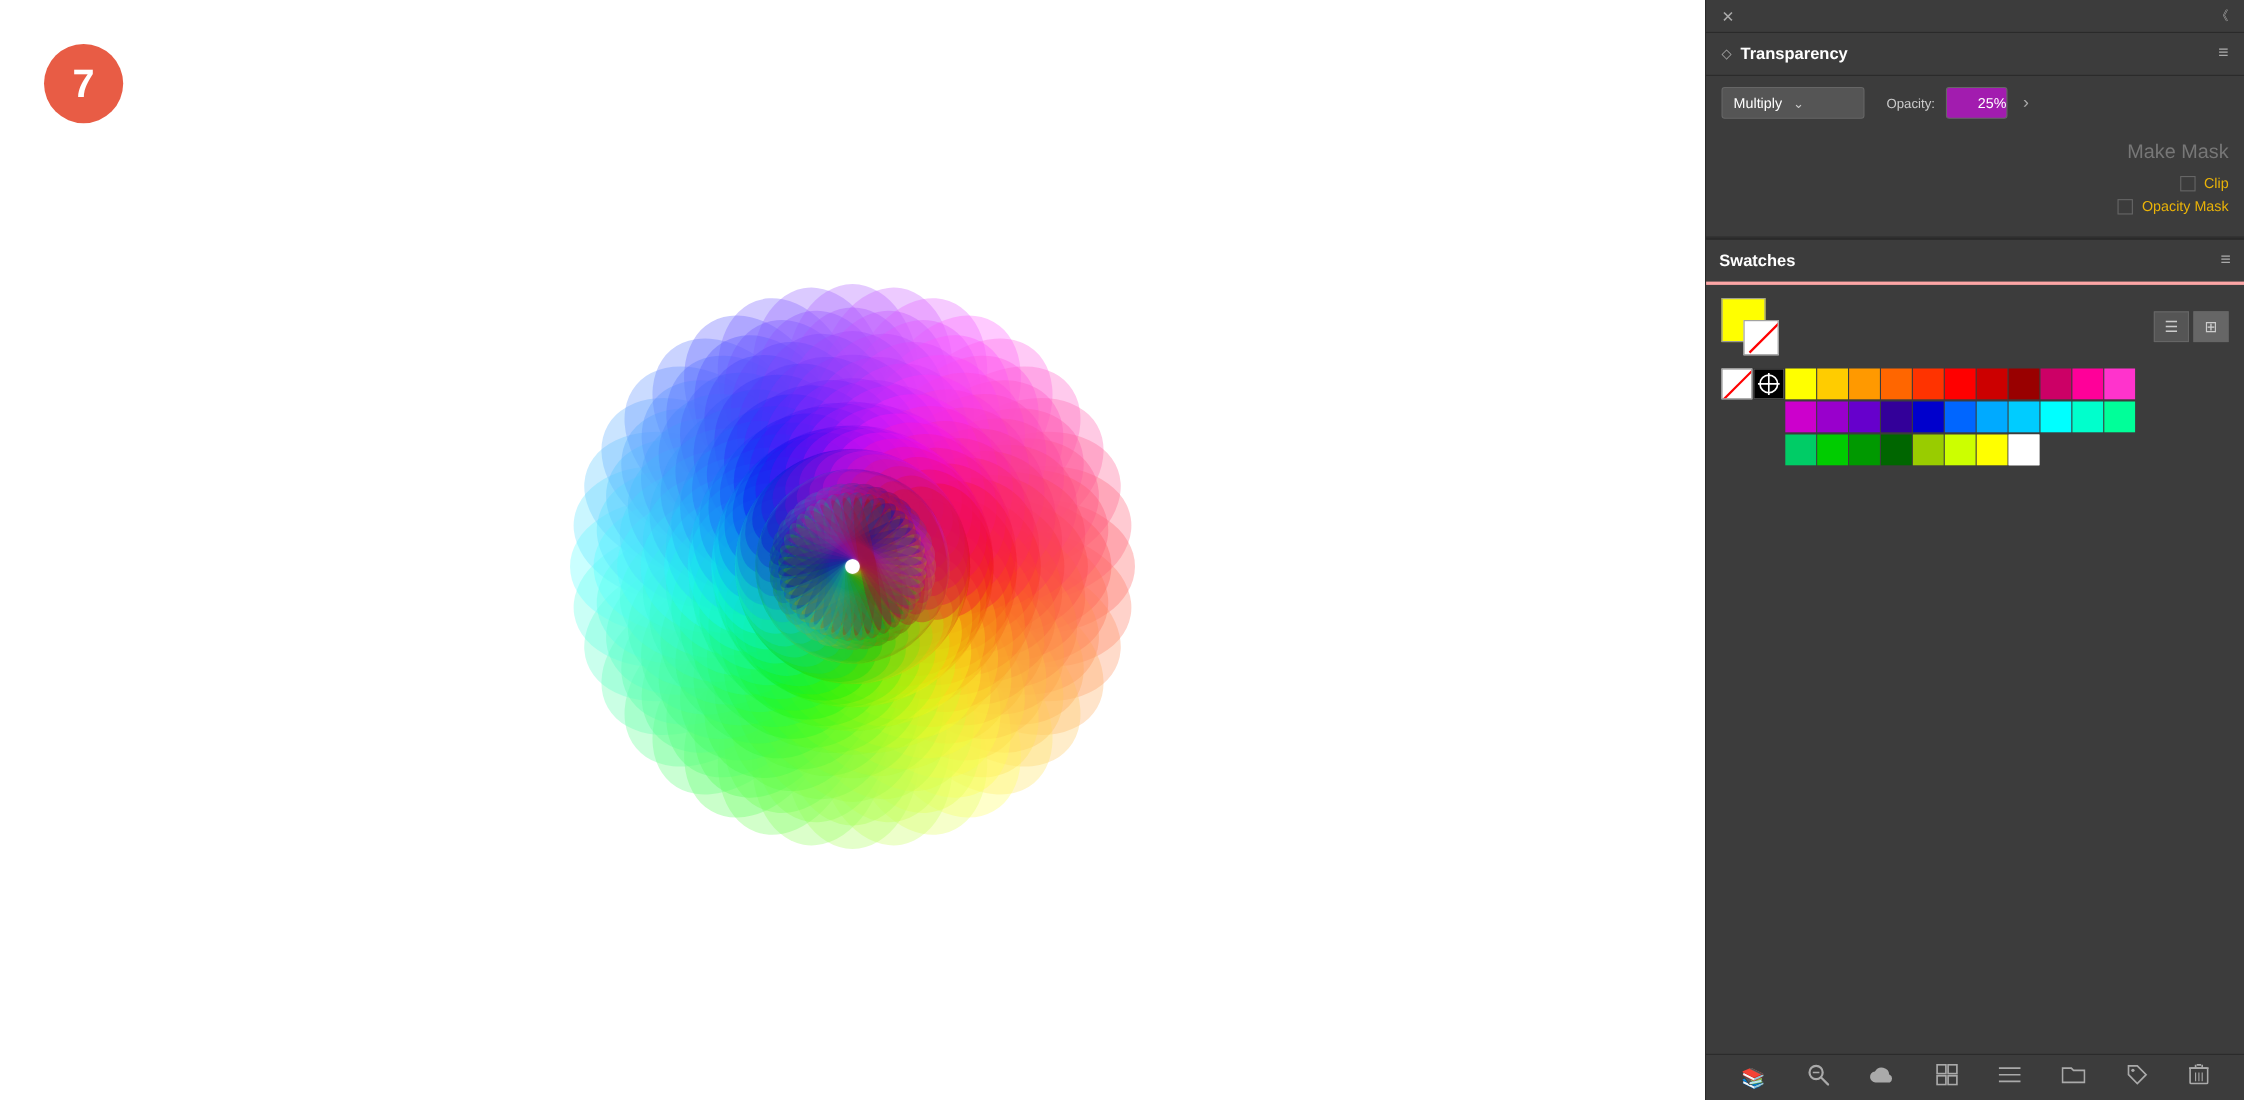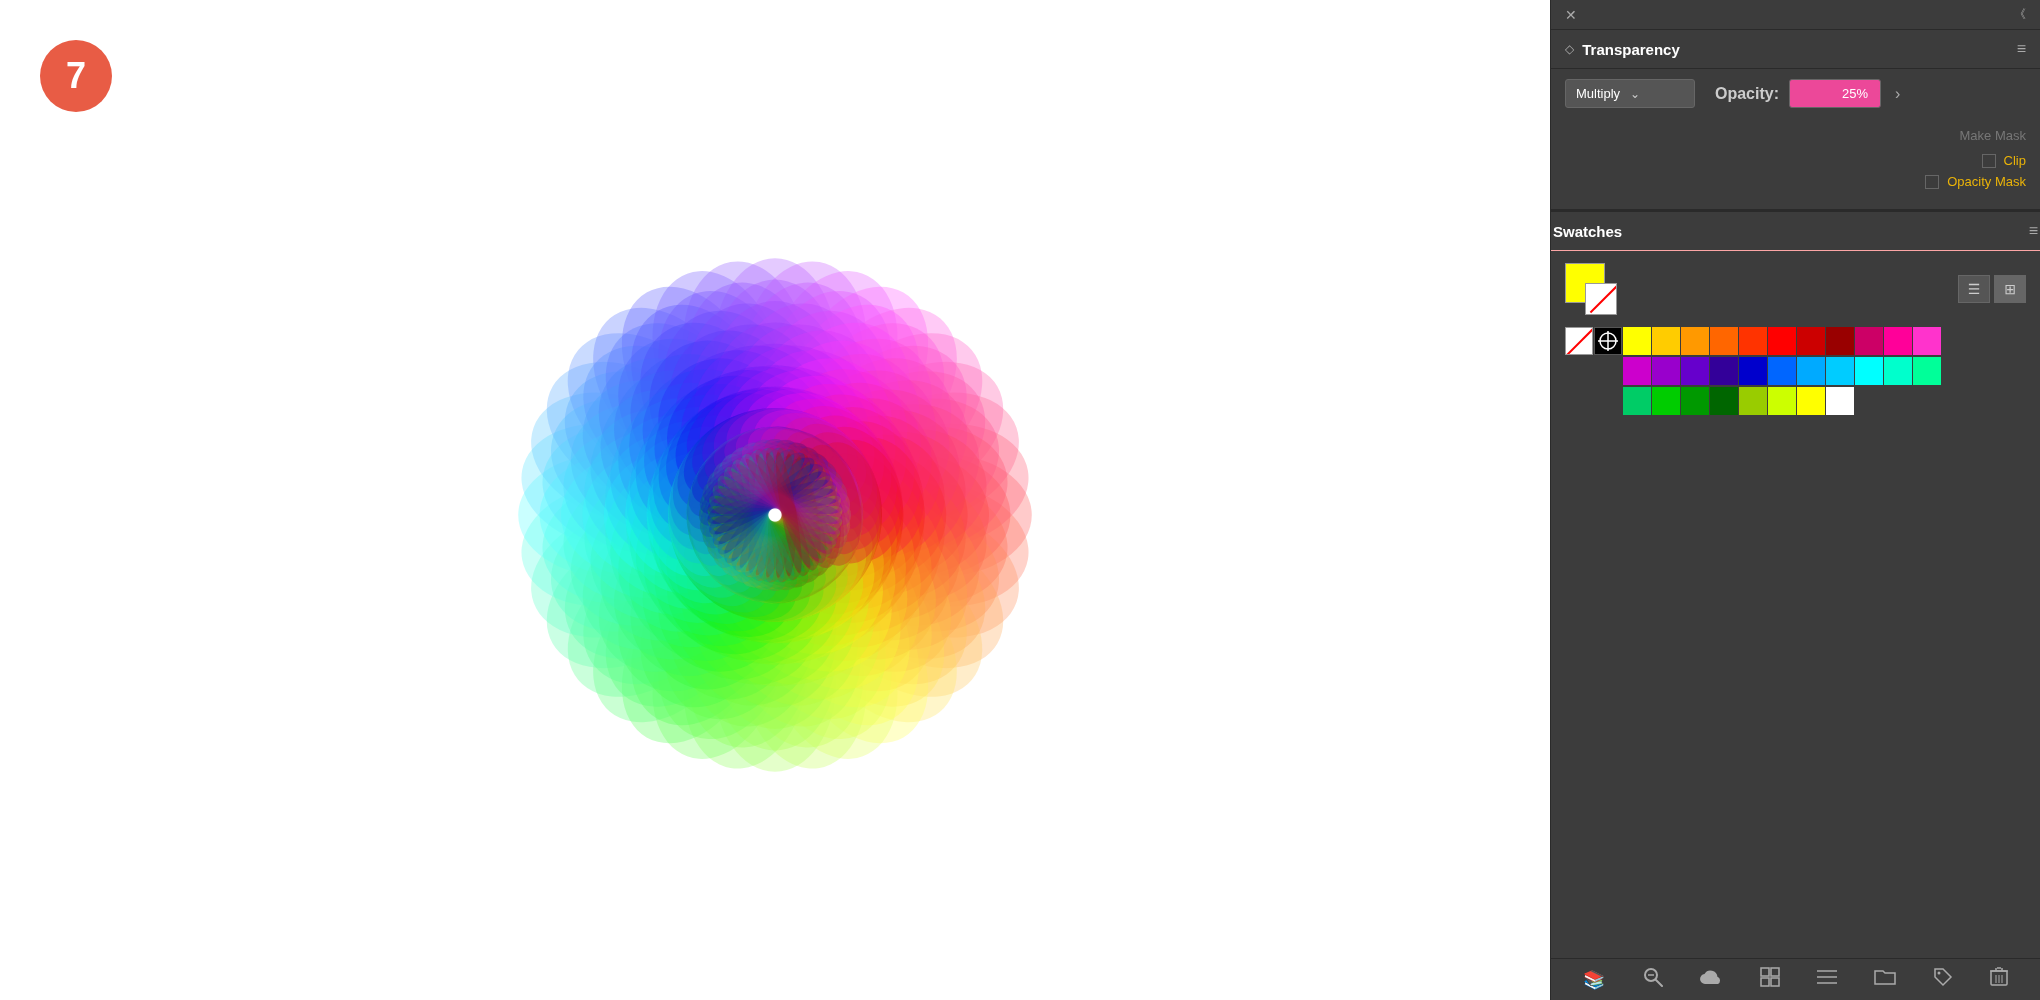--- a/index.html
+++ b/index.html
@@ -131,52 +131,51 @@
       flex: 1;
     }
 
     .blend-dropdown .chevron {
       font-size: 12px;
       color: #cccccc;
     }
 
     .opacity-label {
       color: #cccccc;
-      font-size: 16px;
+      font-size: 12px;
       margin-left: 10px;
-      font-weight: bold;
     }
 
     .opacity-input {
-      background: #ec4899;
+      background: #a21caf;
       border: 1px solid #666666;
       color: #ffffff;
-      padding: 6px 12px;
+      padding: 6px 0;
       font-size: 13px;
       border-radius: 3px;
-      width: 92px;
+      width: 56px;
       text-align: right;
     }
 
     .opacity-arrow {
       color: #aaaaaa;
       font-size: 16px;
       cursor: pointer;
       margin-left: 4px;
     }
 
     
     .mask-controls {
       padding: 8px 14px 14px;
     }
 
     .make-mask-btn {
       display: block;
       color: #777777;
-      font-size: 13px;
+      font-size: 18px;
       text-align: right;
       margin-bottom: 8px;
       cursor: pointer;
       padding: 2px 0;
     }
 
     .checkbox-row {
       display: flex;
       align-items: center;
       gap: 8px;
@@ -202,22 +201,22 @@
       flex: 1;
       background: #3c3c3c;
       display: flex;
       flex-direction: column;
     }
 
     .swatches-header {
       display: flex;
       align-items: center;
       justify-content: space-between;
-      padding: 10px 2px;
-      border-bottom: 1px solid #fca5a5;
+      padding: 10px 12px;
+      border-bottom: 3px solid #fca5a5;
       border-top: 2px solid #2a2a2a;
     }
 
     .swatches-title {
       color: #ffffff;
       font-size: 15px;
       font-weight: 600;
     }
 
     .swatches-icons {

